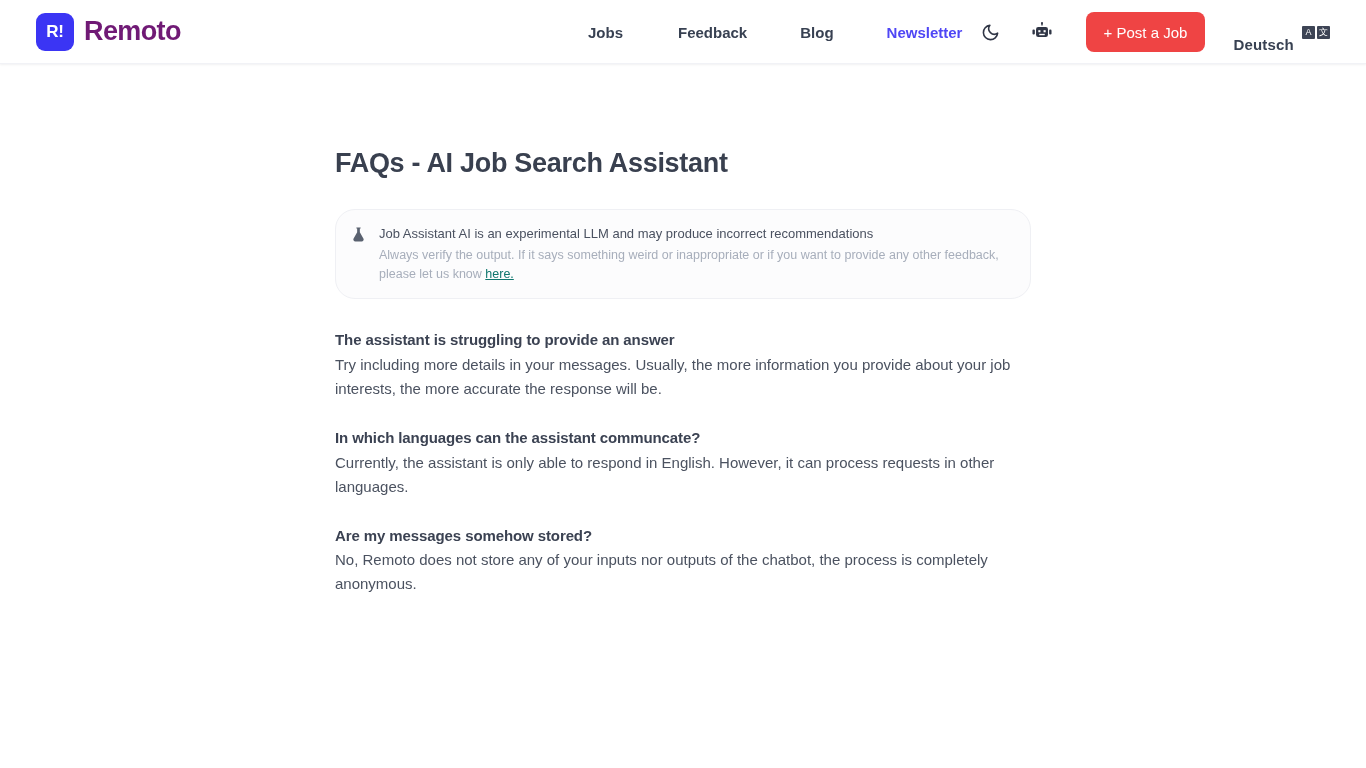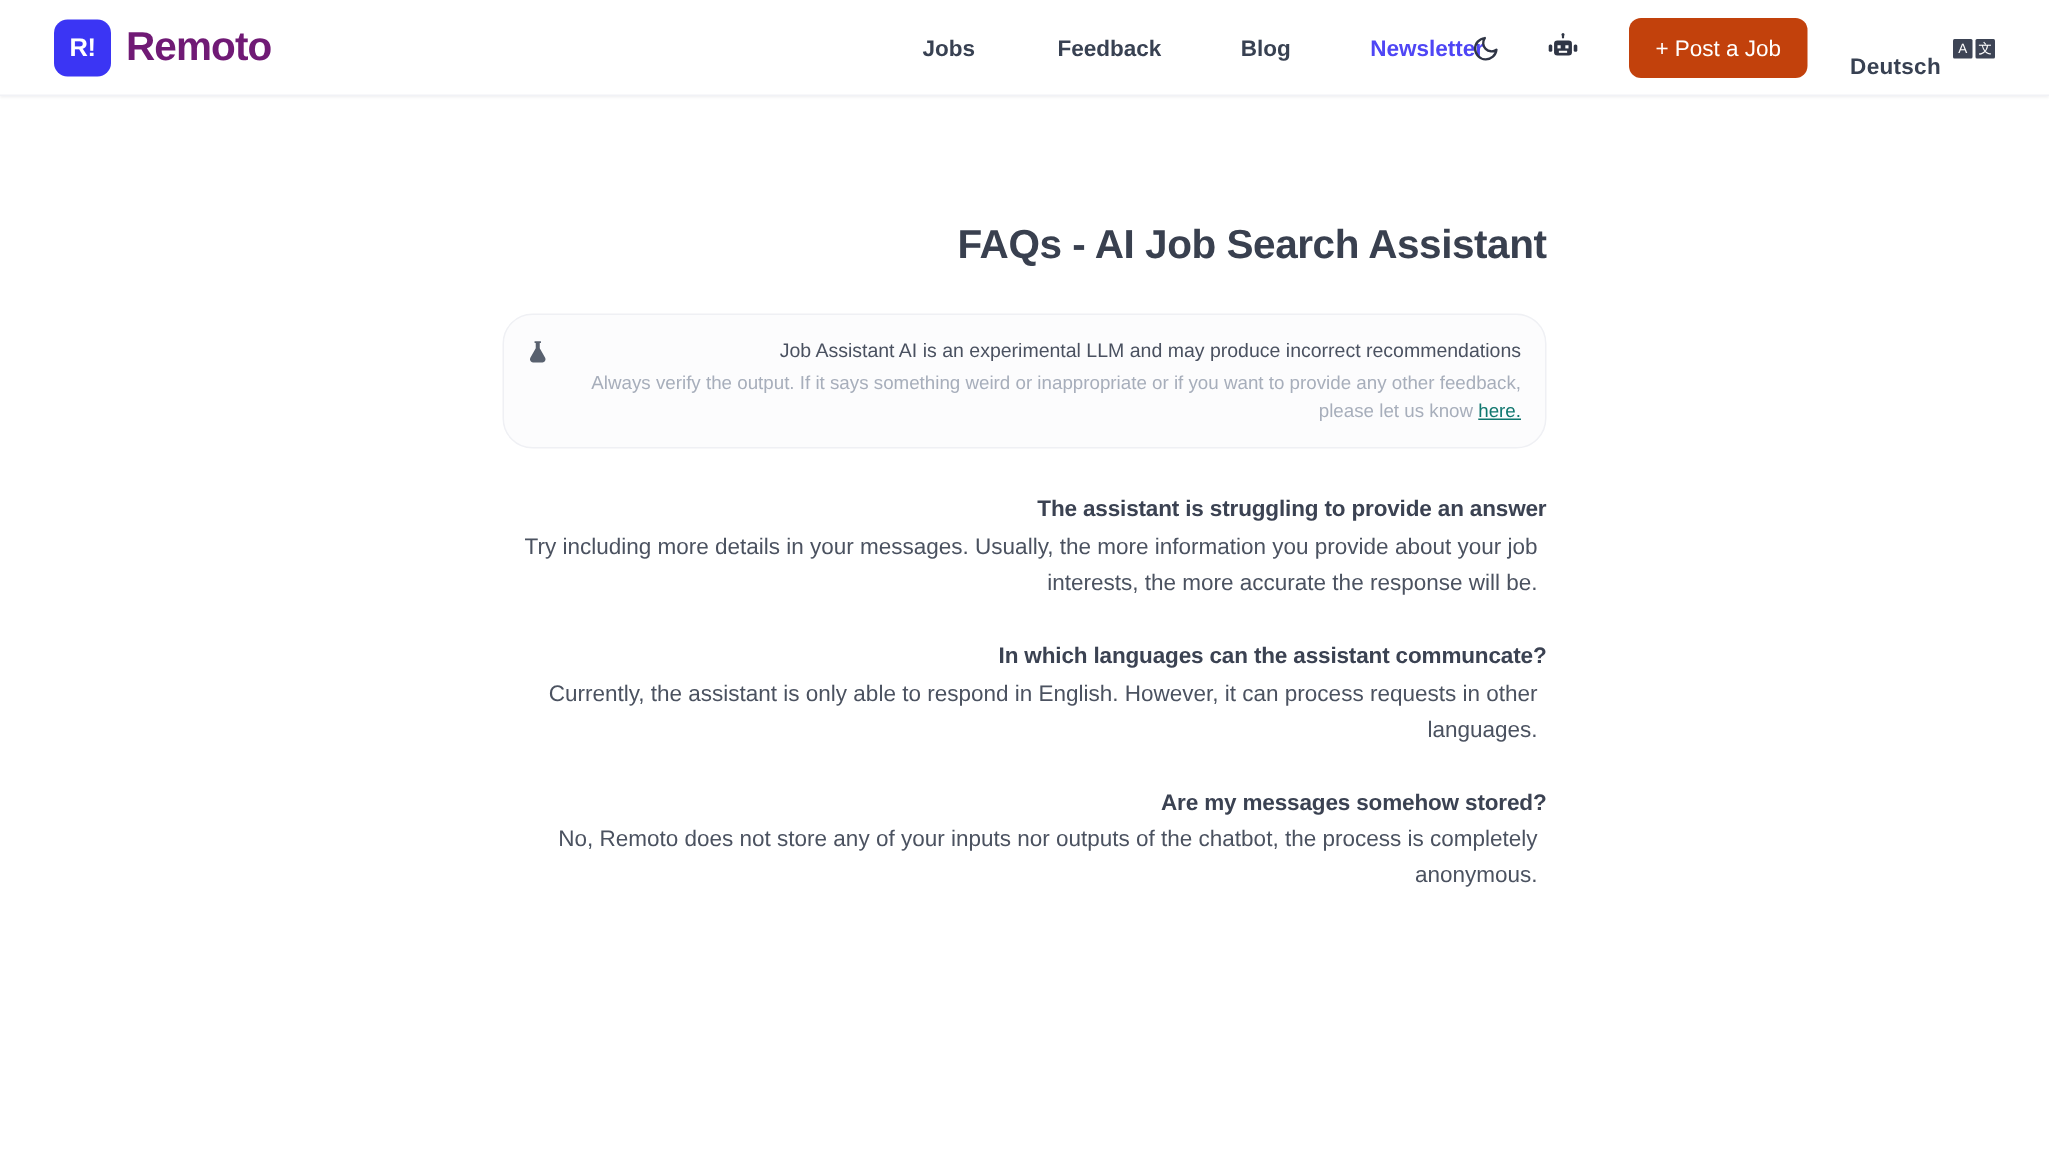--- a/index.html
+++ b/index.html
@@ -56,21 +56,21 @@
   .brand-name {
     font-size: 27px;
     font-weight: bold;
     color: #701a75;
     letter-spacing: -0.6px;
     text-align: center;
   }
 
   .nav {
     position: absolute;
-    left: 615px;
+    left: 588px;
     top: 0;
     height: 64px;
     display: flex;
     align-items: center;
   }
 
   .nav-link {
     font-size: 15px;
     font-weight: bold;
     color: #384152;
@@ -107,21 +107,21 @@
 
   .icon-btn svg { display: block; }
 
   .icon-gap { width: 17px; }
 
   .post-job-btn {
     margin-left: 27px;
     height: 40px;
     padding: 0 18px;
     border-radius: 8px;
-    background: #c2410c;
+    background: #ef4444;
     color: #ffffff;
     font-size: 15px;
     font-family: "Liberation Sans", sans-serif;
     border: none;
     cursor: pointer;
     display: flex;
     align-items: center;
     white-space: nowrap;
   }
 
@@ -159,21 +159,20 @@
   .main {
     width: 1366px;
     padding-top: 83px;
     display: flex;
     justify-content: center;
   }
 
   .content {
     width: 736px;
     padding: 0 20px;
-    text-align: right;
   }
 
   .page-title {
     font-size: 27px;
     font-weight: bold;
     color: #39404f;
     letter-spacing: -0.3px;
     line-height: 1.2;
     margin-bottom: 30px;
   }

